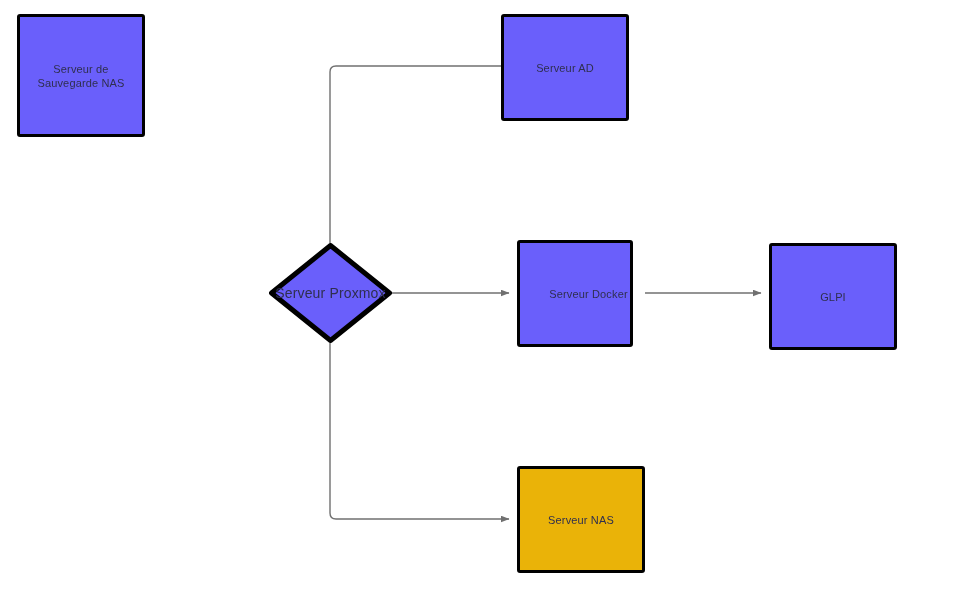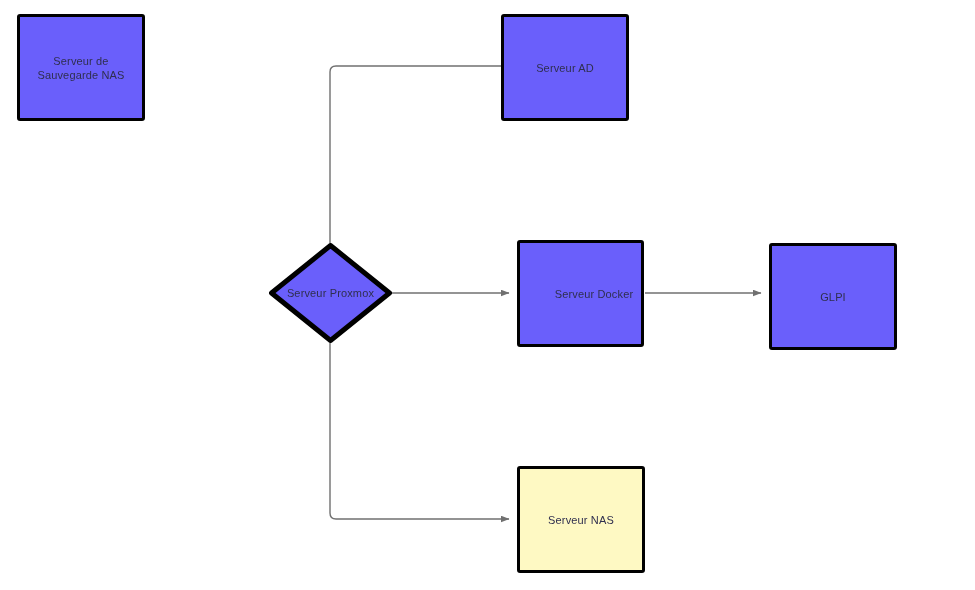--- a/index.html
+++ b/index.html
@@ -54,21 +54,21 @@
     width: 100%;
     height: 100%;
   }
   .node-label {
     position: relative;
     z-index: 2;
     white-space: pre-line;
     pointer-events: none;
   }
   .node.diamond .node-label {
-    font-size: 11px;
+    font-size: 14px;
   }
 </style>
 </head>
 <body>
 
 <div id="canvas">
 
   <svg id="edge-layer" viewBox="0 0 975 590" width="975" height="590" xmlns="http://www.w3.org/2000/svg">
     <defs>
       <marker id="arrowhead" markerWidth="9" markerHeight="7" refX="8.5" refY="3.5" orient="auto" markerUnits="userSpaceOnUse">
@@ -76,41 +76,41 @@
       </marker>
     </defs>
     <g id="edges-group">
         <path d="M 330 243 L 330 72 Q 330 66 336 66 L 509 66" fill="none" stroke="#707070" stroke-width="1.4" stroke-linecap="butt" marker-end="url(#arrowhead)"></path>
         <path d="M 392 293 L 509 293" fill="none" stroke="#707070" stroke-width="1.4" stroke-linecap="butt" marker-end="url(#arrowhead)"></path>
         <path d="M 330 343 L 330 513 Q 330 519 336 519 L 509 519" fill="none" stroke="#707070" stroke-width="1.4" stroke-linecap="butt" marker-end="url(#arrowhead)"></path>
         <path d="M 645 293 L 761 293" fill="none" stroke="#707070" stroke-width="1.4" stroke-linecap="butt" marker-end="url(#arrowhead)"></path>
       </g>
   </svg>
 
-  <div class="node box" style="left: 17px; top: 14px; width: 128px; height: 107px; background: rgb(106, 95, 251); border-color: rgb(0, 0, 0); color: rgb(47, 47, 79);">
+  <div class="node box" style="left: 17px; top: 14px; width: 128px; height: 123px; background: rgb(106, 95, 251); border-color: rgb(0, 0, 0); color: rgb(47, 47, 79);">
     <span class="node-label">Serveur de
 Sauvegarde NAS</span>
   </div>
 
   <div class="node diamond" style="left: 269px; top: 243px; width: 123px; height: 100px; color: rgb(47, 47, 79);">
     <svg class="diamond-shape" viewBox="0 0 123 100" preserveAspectRatio="none" xmlns="http://www.w3.org/2000/svg">
       <polygon points="61.5,2.5 120.5,50 61.5,97.5 2.5,50" fill="#6a5ffb" stroke="#000000" stroke-width="5" stroke-linejoin="round"></polygon>
     </svg>
     <span class="node-label">Serveur Proxmox</span>
   </div>
 
   <div class="node box" style="left: 501px; top: 14px; width: 128px; height: 107px; background: rgb(106, 95, 251); border-color: rgb(0, 0, 0); color: rgb(47, 47, 79);">
     <span class="node-label">Serveur AD</span>
   </div>
 
-  <div class="node box" style="left: 517px; top: 240px; width: 127px; height: 107px; background: rgb(106, 95, 251); border-color: rgb(0, 0, 0); color: rgb(47, 47, 79); padding-left: 27px;">
+  <div class="node box" style="left: 517px; top: 240px; width: 116px; height: 107px; background: rgb(106, 95, 251); border-color: rgb(0, 0, 0); color: rgb(47, 47, 79); padding-left: 27px;">
     <span class="node-label">Serveur Docker</span>
   </div>
 
-  <div class="node box" style="left: 517px; top: 466px; width: 128px; height: 107px; background: #fef9c3; border-color: rgb(0, 0, 0); color: rgb(47, 47, 79);">
+  <div class="node box" style="left: 517px; top: 466px; width: 128px; height: 107px; background: #eab308; border-color: rgb(0, 0, 0); color: rgb(47, 47, 79);">
     <span class="node-label">Serveur NAS</span>
   </div>
 
   <div class="node box" style="left: 769px; top: 243px; width: 128px; height: 107px; background: rgb(106, 95, 251); border-color: rgb(0, 0, 0); color: rgb(47, 47, 79);">
     <span class="node-label">GLPI</span>
   </div>
 
 </div>
 
 </body></html>

